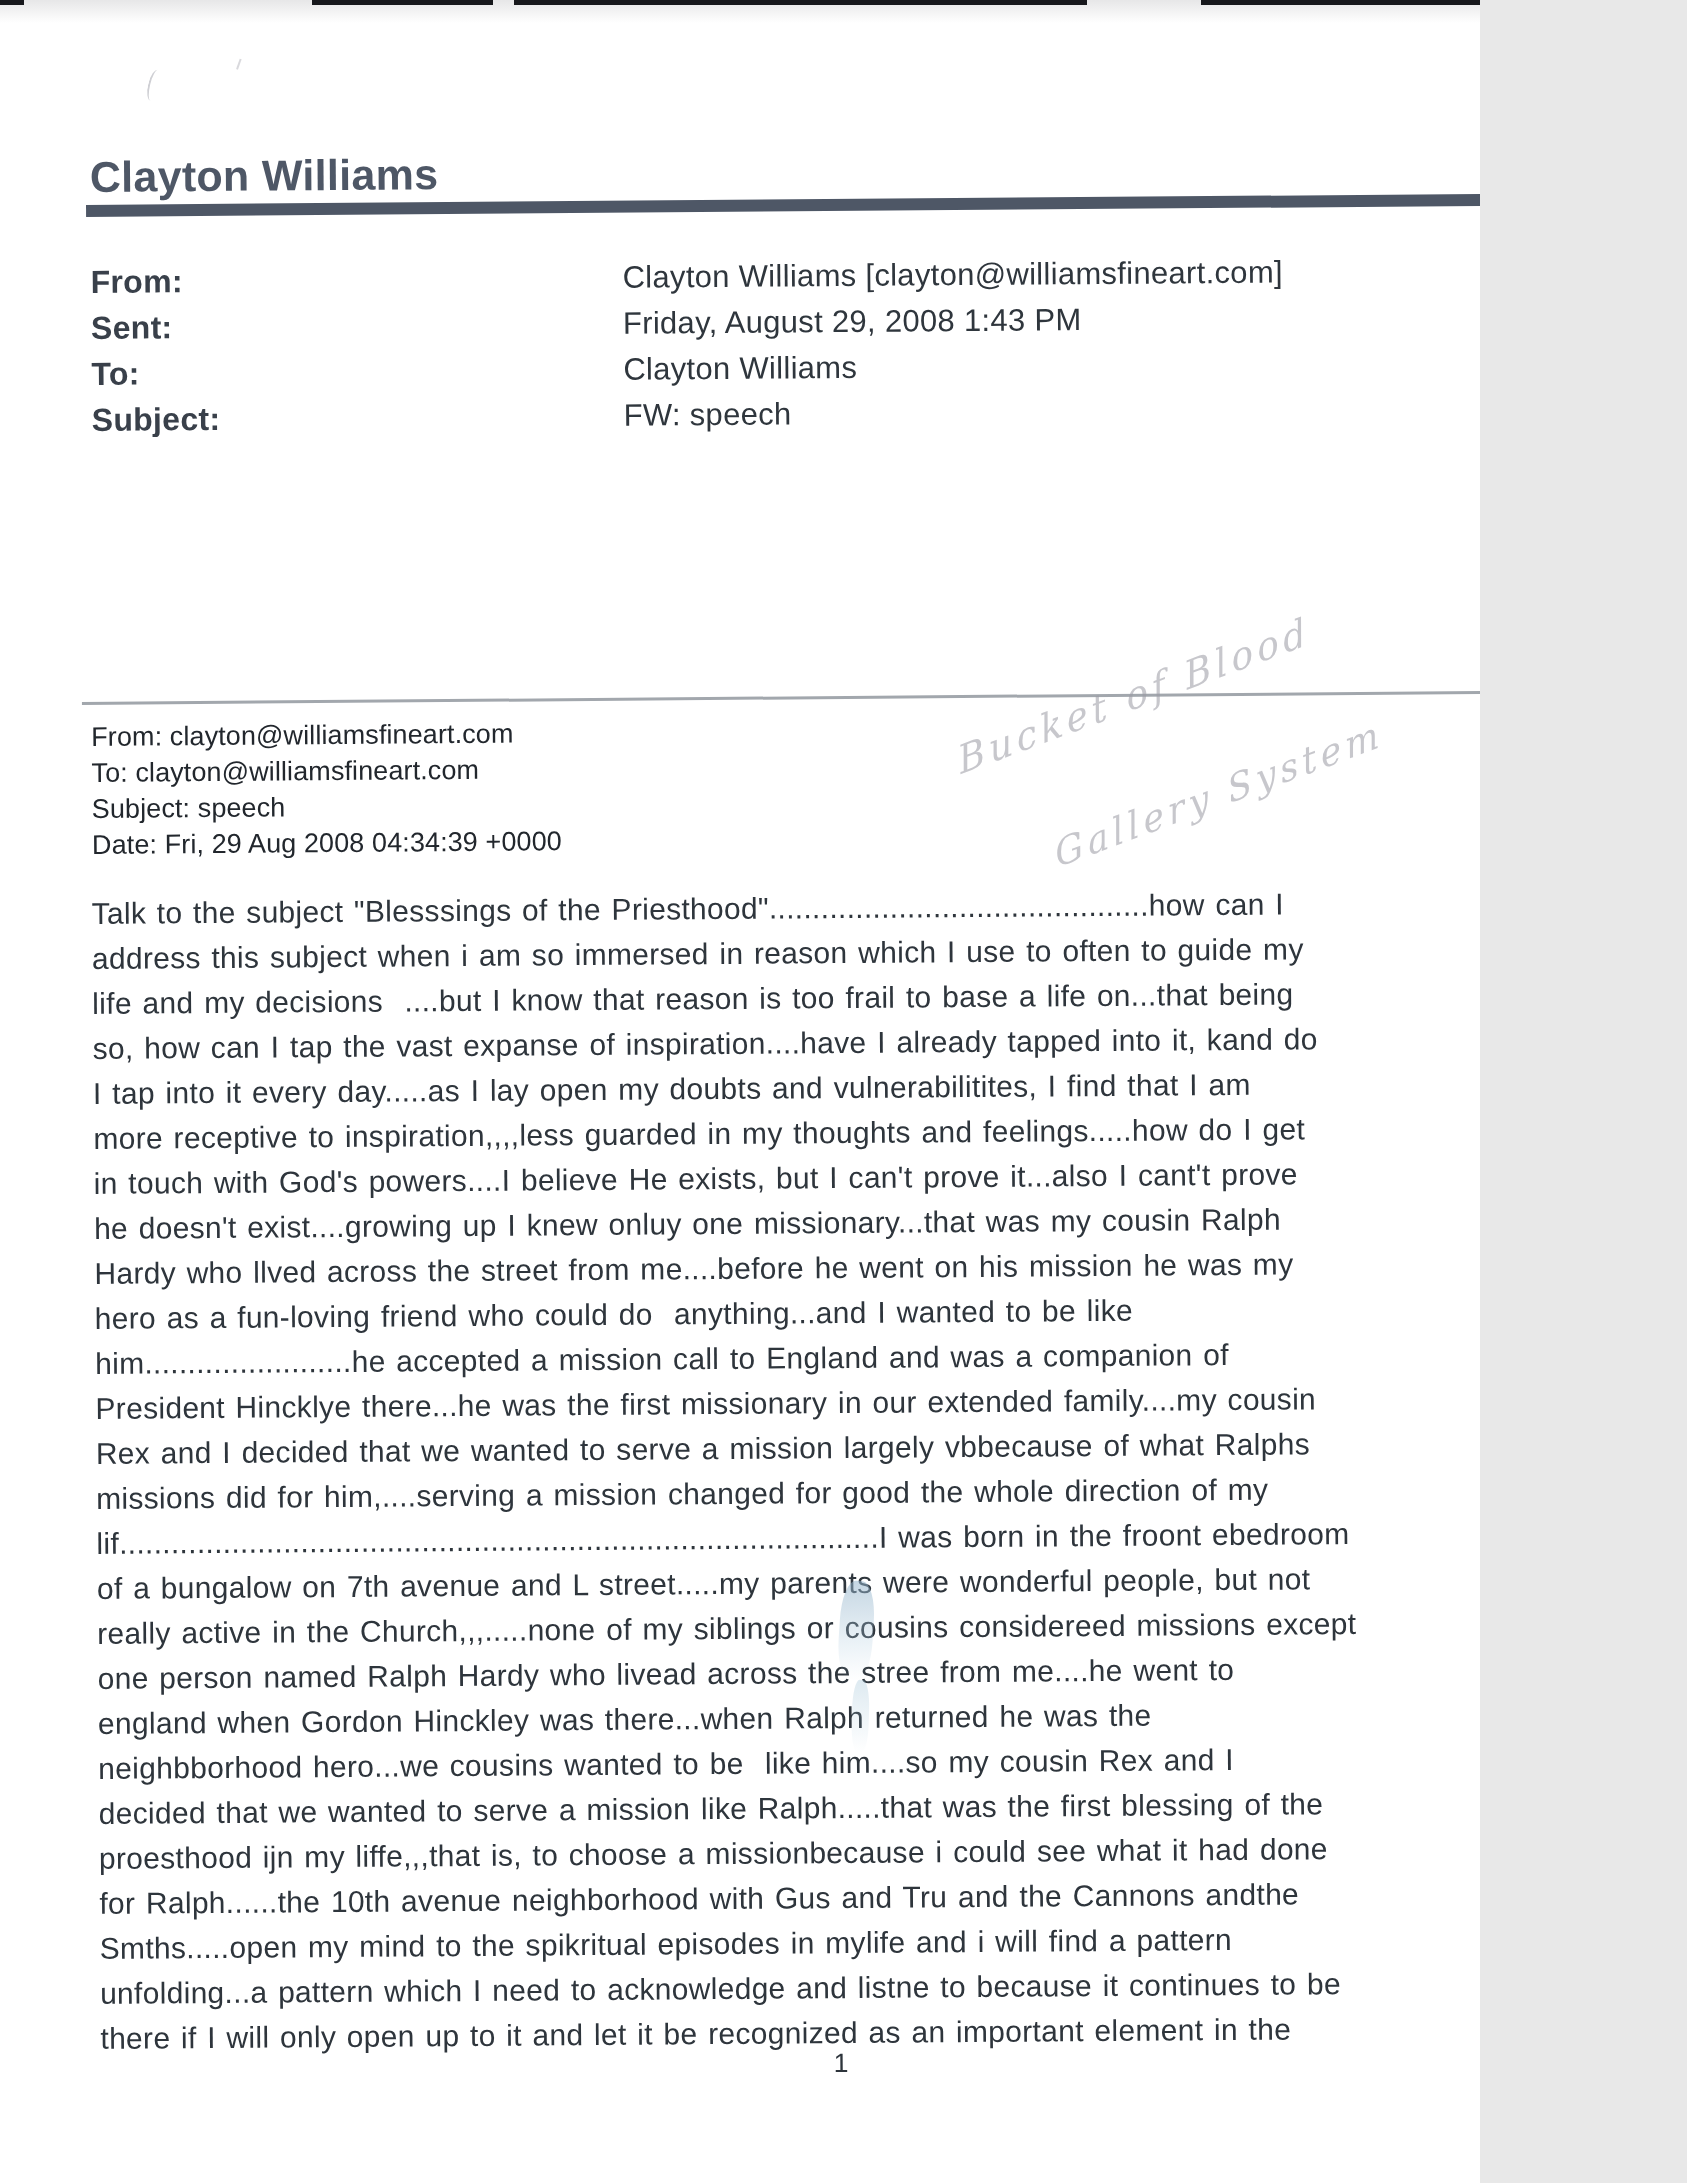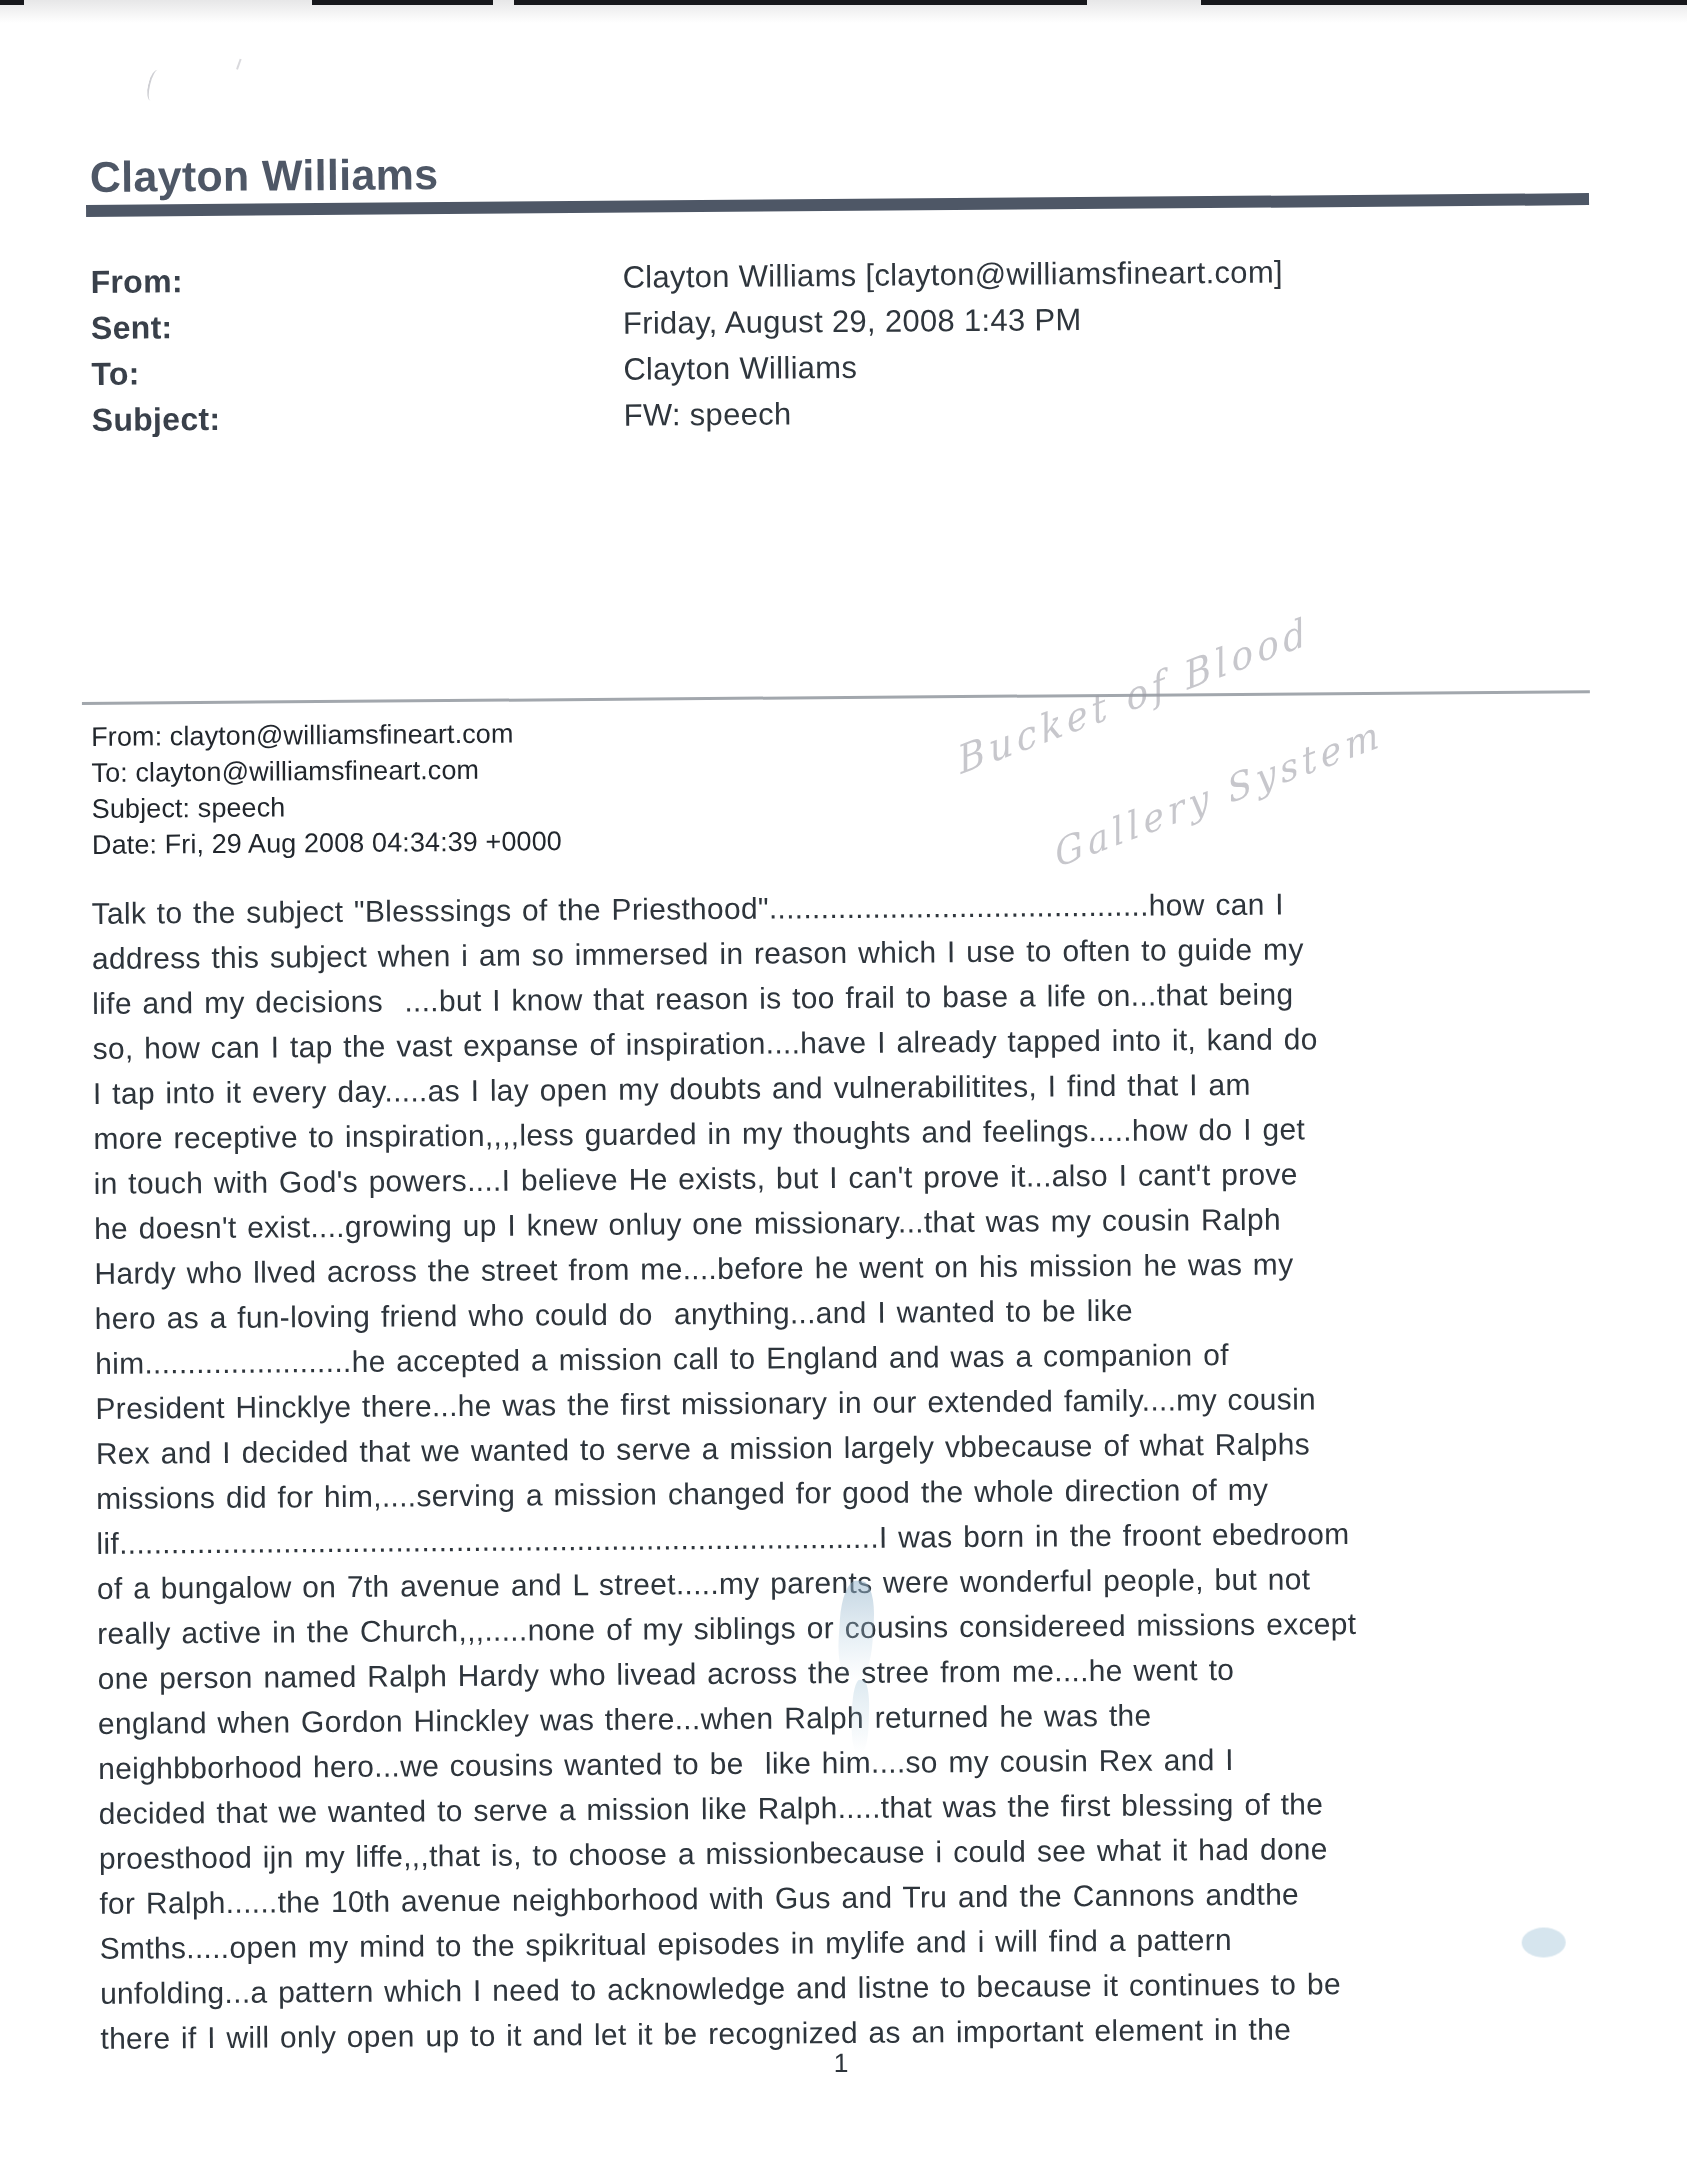--- a/index.html
+++ b/index.html
@@ -1,18 +1,18 @@
 <!DOCTYPE html>
 <html style="font-size:10.6px"><head>
 <meta charset="utf-8">
 <style>
   html,body{margin:0;padding:0;background:#e8e8e8;}
   .page{
     position:relative;
-    width:1687px;height:2183px;
+    width:1480px;height:2183px;
     background:#ffffff;
     overflow:hidden;
     font-family:"Liberation Sans",sans-serif;
     color:#2f363d;
   }
   .scan-top-shade{
     position:absolute;left:0;top:0;width:1687px;height:22.5px;
     background:linear-gradient(180deg,rgba(120,120,125,0.18),rgba(255,255,255,0));
   }
   .edge-seg{position:absolute;top:0;background:#17181c;}

